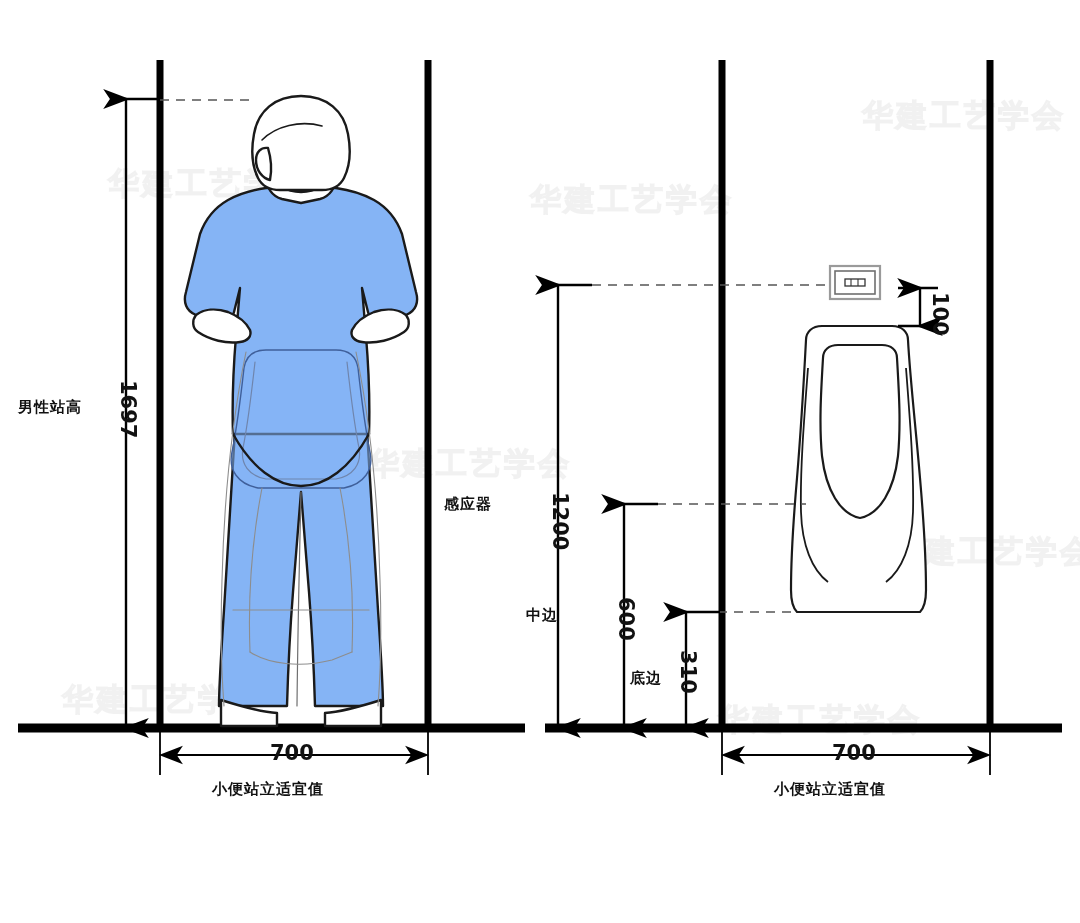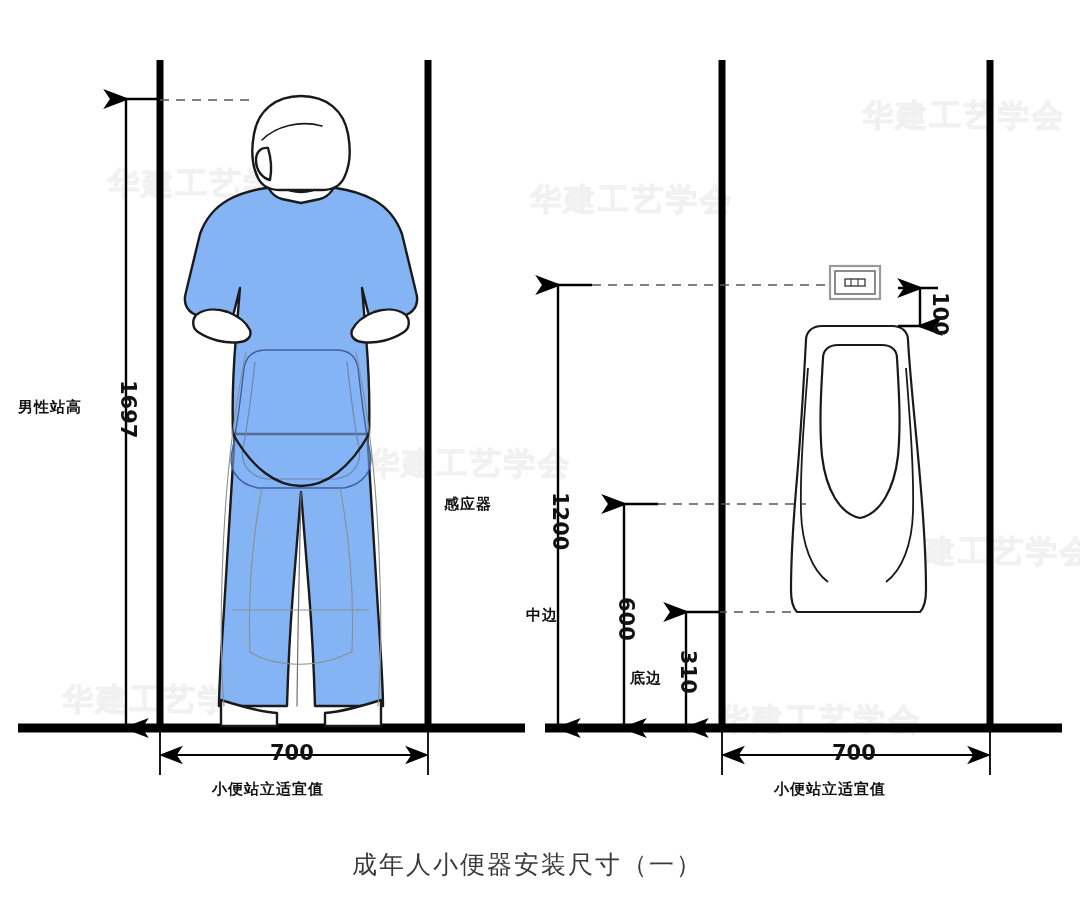--- a/index.html
+++ b/index.html
@@ -271,15 +271,14 @@
   <div class="txt label-cn" style="left:630px;top:669px;">底边</div>
 
   <div class="txt dimnum vert" style="left:700px;top:650px;transform:rotate(90deg);">310</div>
 
   <div class="txt dimnum vert" style="left:952px;top:292px;transform:rotate(90deg);">100</div>
 
   <div class="txt dimnum" style="left:832px;top:741px;">700</div>
 
   <div class="txt label-cn" style="left:774px;top:780px;">小便站立适宜值</div>
 
-  <div class="txt caption" style="left:352px;top:848px;">成年人小便器安装尺寸（一）</div>
 
 </div>
 
 </body></html>

